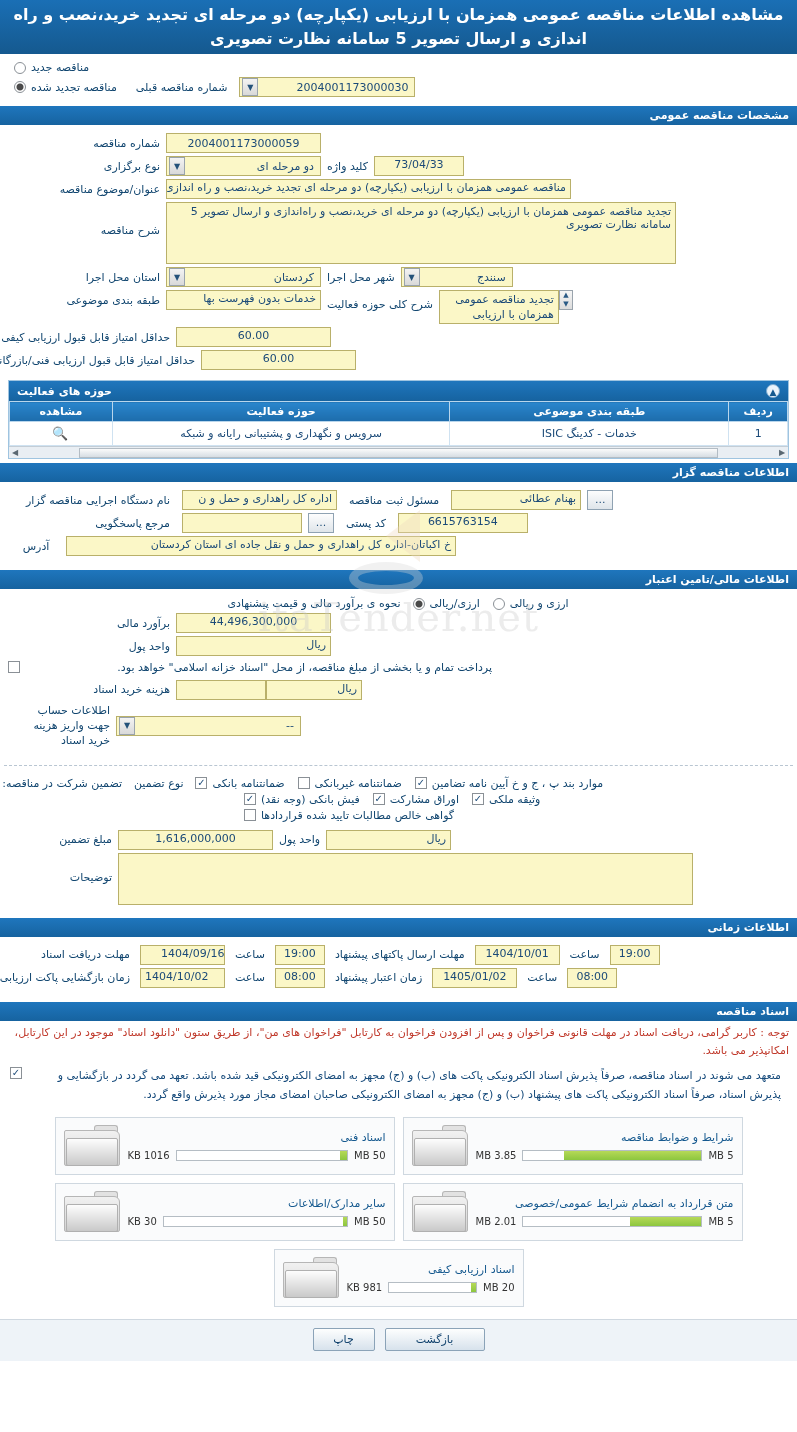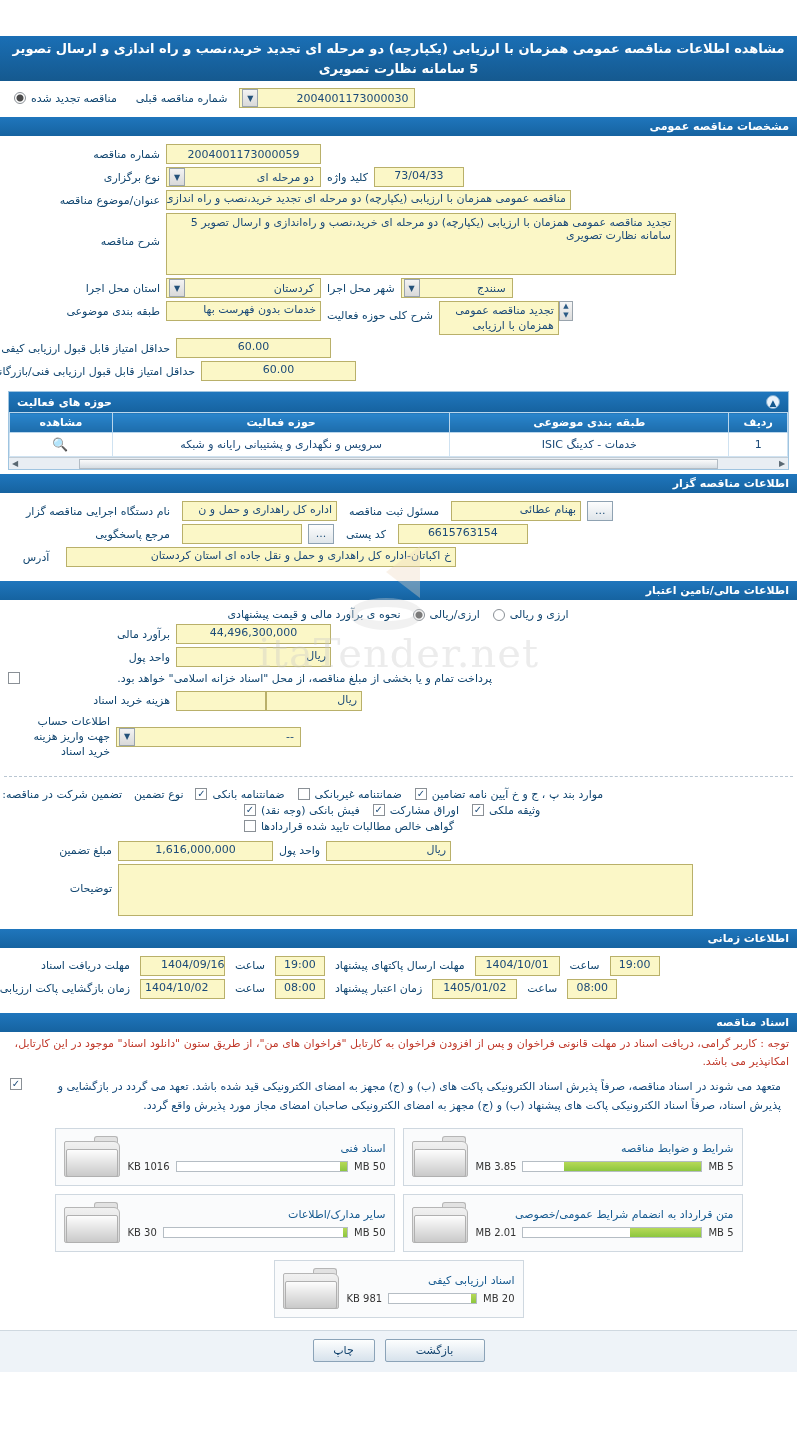--- a/index.html
+++ b/index.html
@@ -9,25 +9,24 @@
     font-family: "DejaVu Sans", "Liberation Sans", sans-serif;
   }
   body { width: 797px; }
   .page { width: 797px; position: relative; }
 
   
   .title-bar {
     background: linear-gradient(#1a6fb5, #15598f);
     color: #ffffff;
     text-align: center;
-    font-size: 13px;
+    font-size: 16px;
     font-weight: bold;
     padding: 3px 6px;
     line-height: 1.5;
-    margin-top: 36px;
   }
 
   
   .sec-head {
     background: linear-gradient(#1f76bd, #1663a0);
     color: #fff;
     font-size: 11px;
     font-weight: bold;
     padding: 3px 8px;
     text-align: right;
@@ -354,20 +353,26 @@
   }
 </style>
 </head>
 <body>
 
 <div class="page">
 
   <div class="title-bar">مشاهده اطلاعات مناقصه عمومی همزمان با ارزیابی (یکپارچه) دو مرحله ای تجدید خرید،نصب و راه اندازی و ارسال تصویر 5 سامانه نظارت تصویری</div>
 
   <div style="padding:4px 8px 2px 8px;">
+    <div class="row right">
+      <span class="opt">
+        <span class="t">مناقصه جدید</span>
+        <span class="rad"></span>
+      </span>
+    </div>
     <div class="row right" style="gap:6px;">
       <span class="sel" style="width:176px;">
         <span class="arrow">▼</span>
         <span class="txt">2004001173000030</span>
       </span>
       <span class="lbl">شماره مناقصه قبلی</span>
       <span class="opt">
         <span class="t">مناقصه تجدید شده</span>
         <span class="rad on"></span>
       </span>

